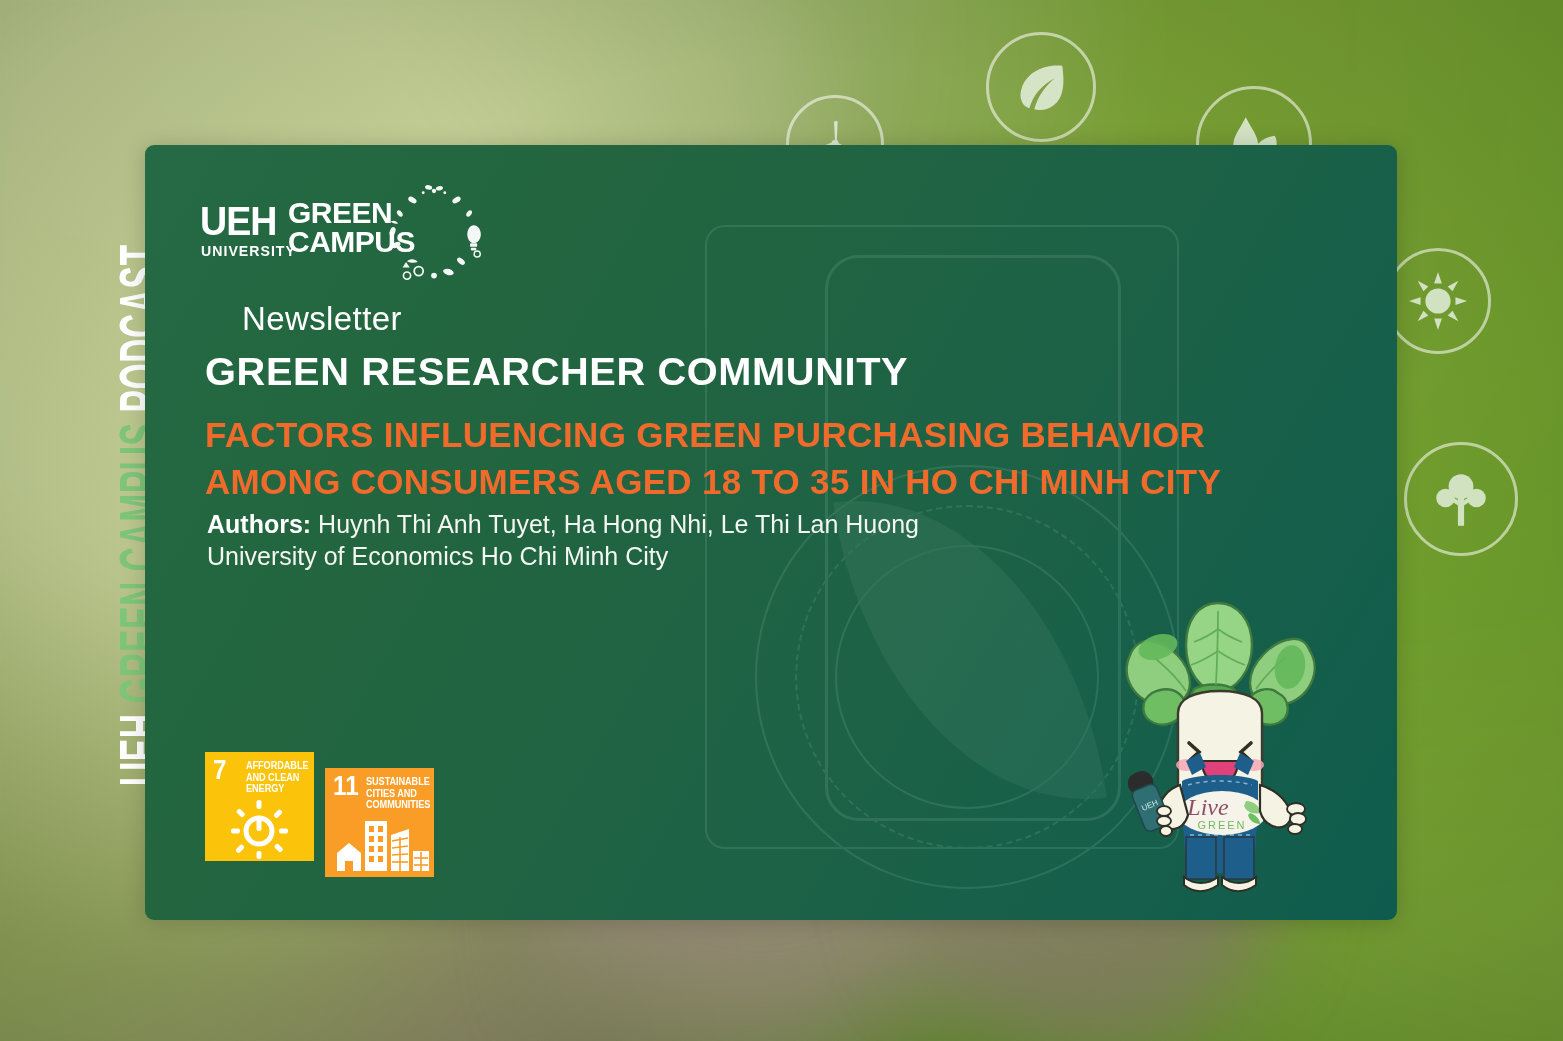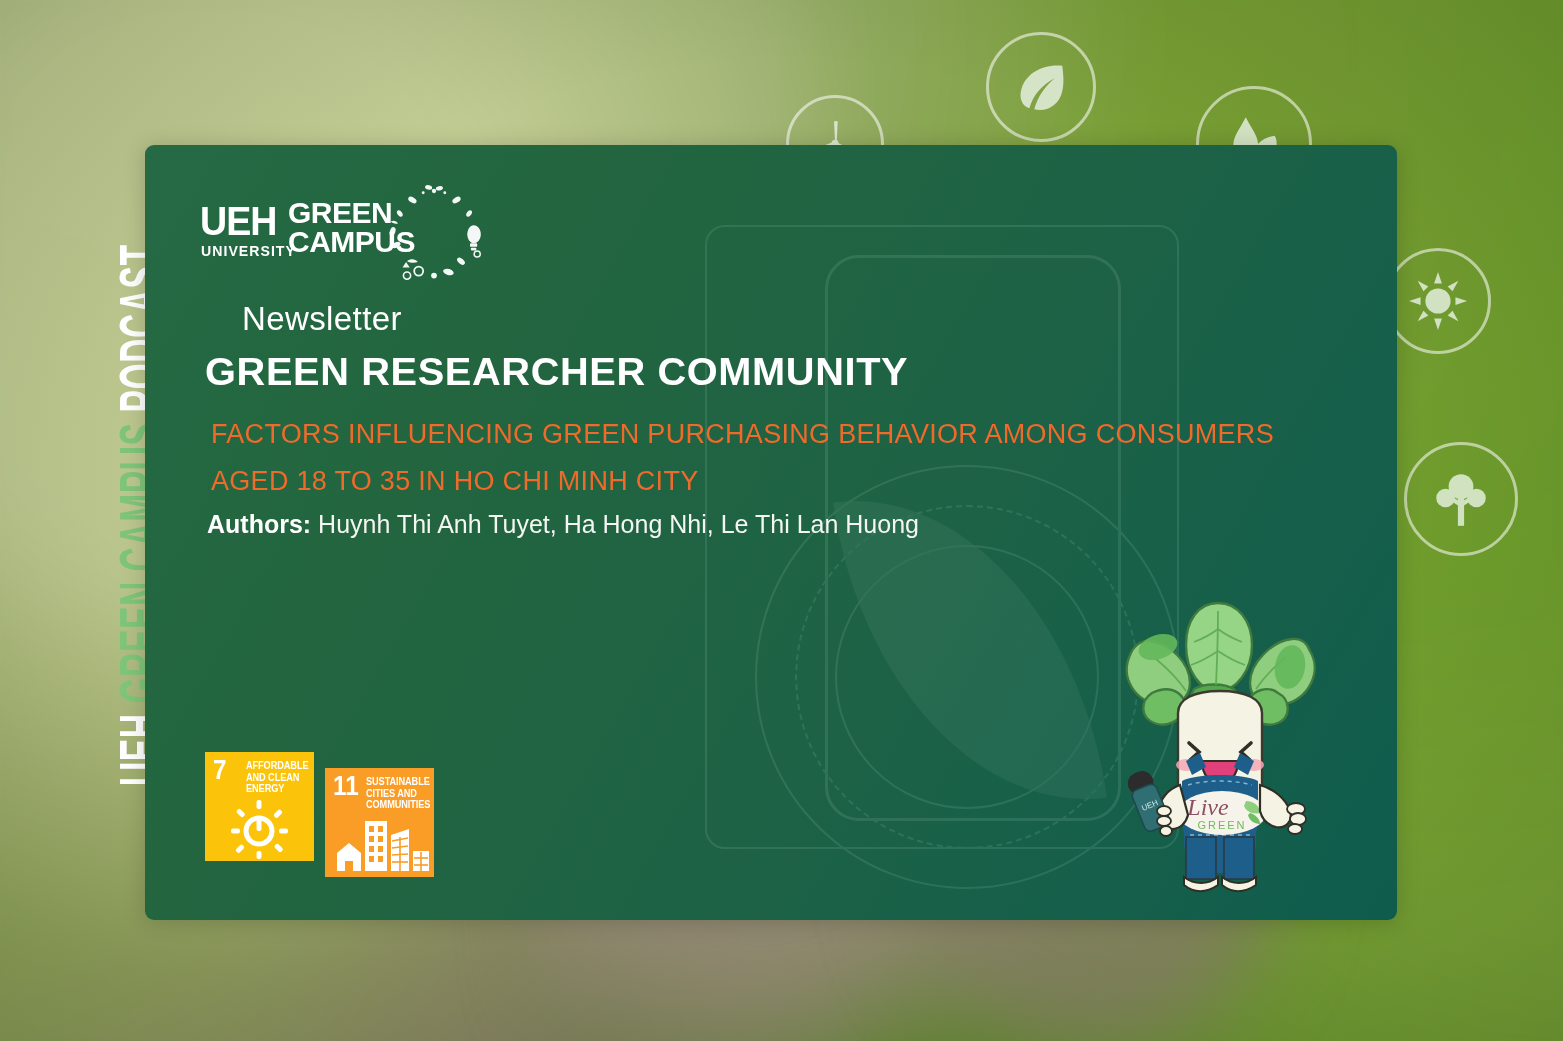--- a/index.html
+++ b/index.html
@@ -126,22 +126,22 @@
   .newsletter{
     position:absolute;left:210px;top:300px;
     font-size:33px;color:#ffffff;font-weight:300;letter-spacing:.4px;margin-left:32px;
   }
   .h-main{
     position:absolute;left:205px;top:350px;
     font-size:39px;font-weight:bold;color:#ffffff;letter-spacing:.6px;
     transform:scaleX(1.02);transform-origin:left center;
   }
   .h-title{
-    position:absolute;left:211px;top:411px;width:1120px;
-    font-size:27px;font-weight:normal;color:#ef6a2b;line-height:47px;letter-spacing:.3px;
+    position:absolute;left:205px;top:411px;width:1120px;
+    font-size:35px;font-weight:bold;color:#ef6a2b;line-height:47px;letter-spacing:.3px;
   }
   .authors{
     position:absolute;left:207px;top:508px;width:1100px;
     font-size:25px;color:#f4f6f2;line-height:32px;font-weight:300;
   }
   .authors b{font-weight:bold;color:#ffffff;}
 
   
   .sdgs{position:absolute;left:205px;top:752px;display:flex;gap:11px;}
   .sdg{width:109px;height:109px;position:relative;}
@@ -272,20 +272,21 @@
 
   <div class="newsletter">Newsletter</div>
   <div class="h-main">GREEN RESEARCHER COMMUNITY</div>
   <div class="h-title">FACTORS INFLUENCING GREEN PURCHASING BEHAVIOR AMONG CONSUMERS AGED 18 TO 35 IN HO CHI MINH CITY</div>
 
   <div class="authors">
     <div>
       <b>Authors:</b>
       <span>Huynh Thi Anh Tuyet, Ha Hong Nhi, Le Thi Lan Huong</span>
     </div>
+    <div>University of Economics Ho Chi Minh City</div>
   </div>
 
   <div class="sdgs">
 
     <div class="sdg sdg7">
       <div class="num">7</div>
       <div class="txt">AFFORDABLE AND CLEAN ENERGY</div>
       <svg class="art" viewBox="0 0 109 62">
         <g fill="#ffffff">
           <circle cx="54" cy="34" r="13" fill="none" stroke="#fff" stroke-width="5"></circle>

